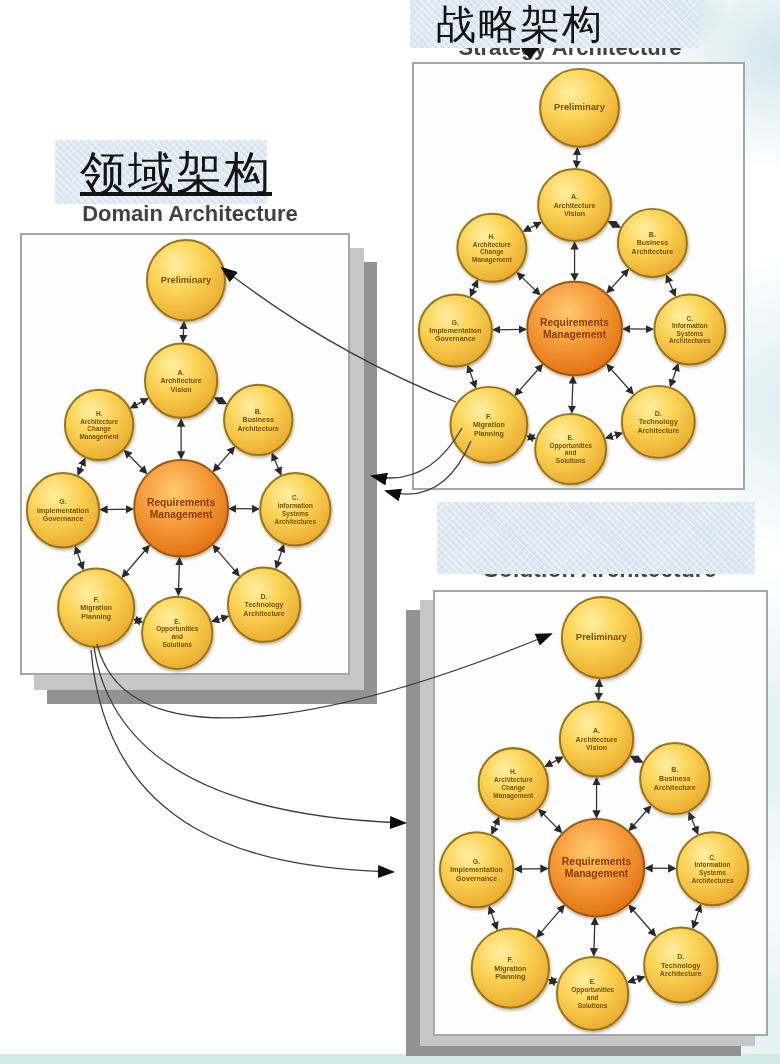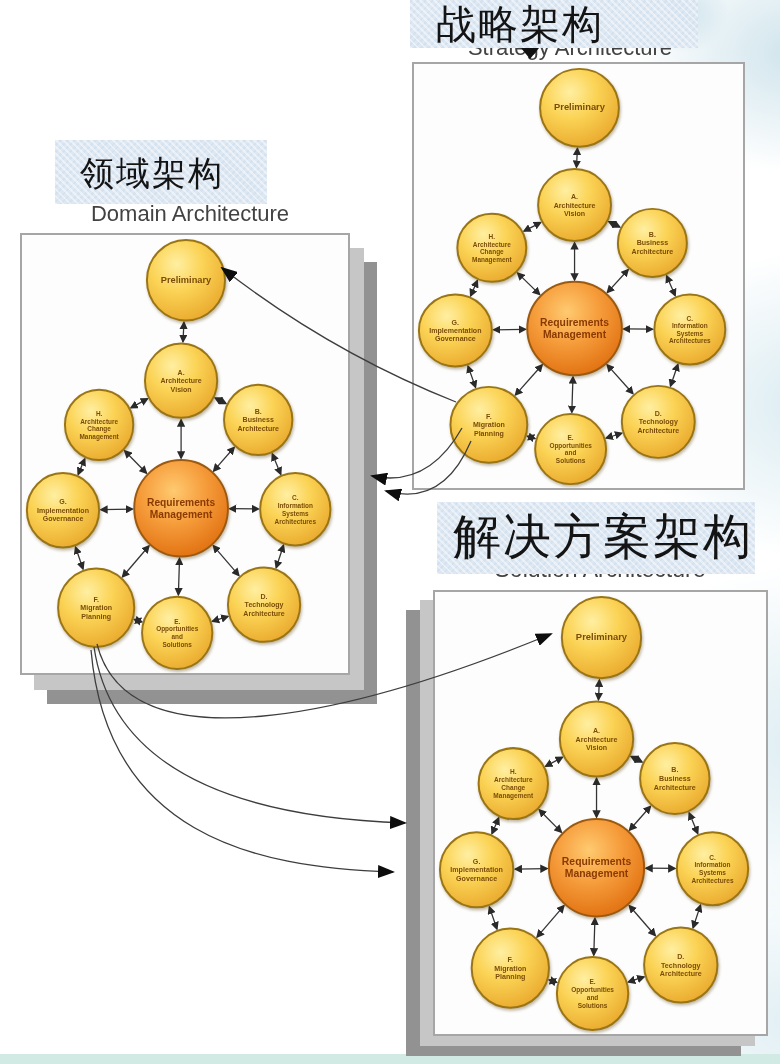--- a/index.html
+++ b/index.html
@@ -14,41 +14,40 @@
   .footer-bar{position:absolute;left:0;top:1054px;width:780px;height:10px;z-index:1;}
   .page{position:absolute;z-index:2;}
   .card{position:absolute;z-index:3;background:#fdfdfd;border:2px solid #a6a6a6;border-radius:0;
         box-sizing:border-box;}
   .card svg{display:block;width:100%;height:100%;}
   .card svg circle{filter:drop-shadow(1.5px 2px 1.5px rgba(80,55,0,.35));}
   .band{position:absolute;z-index:4;background-color:#dde8f3;background-image:
         repeating-linear-gradient(45deg, rgba(255,255,255,.45) 0 2px, rgba(255,255,255,0) 2px 5px),
         repeating-linear-gradient(-45deg, rgba(196,213,233,.35) 0 2px, rgba(196,213,233,0) 2px 5px);}
   .zh{position:absolute;z-index:5;color:#141414;font-weight:500;letter-spacing:2px;white-space:nowrap;}
-  .en-sub{position:absolute;z-index:3;color:#424242;font-weight:400;text-align:center;white-space:nowrap;}
+  .en-sub{position:absolute;z-index:3;color:#424242;font-weight:700;text-align:center;white-space:nowrap;}
   .overlay{position:absolute;left:0;top:0;z-index:6;pointer-events:none;}
 </style>
 </head>
 <body>
 
 <div class="stage">
   <div class="bg-texture"></div>
   <div class="footer-bar" style="background: rgb(210, 234, 228);"></div>
 
   <div class="en-sub" style="left:425px;top:35px;width:290px;font-size:22px;">Strategy Architecture</div>
   <div class="band" style="left: 410px; top: 0px; width: 288px; height: 48px; background-color: rgb(221, 232, 243);"></div>
   <div class="zh" style="left:436px;top:1px;font-size:40px;line-height:46px;">战略架构</div>
 
   <div class="band" style="left: 55px; top: 140px; width: 212px; height: 64px; background-color: rgb(221, 232, 243);"></div>
-  <div class="zh" style="left:80px;top:146px;font-size:34px;line-height:54px;">领域架构</div>
+  <div class="zh" style="left:80px;top:146px;font-size:46px;line-height:54px;text-decoration:underline;">领域架构</div>
   <div class="en-sub" style="left:30px;top:201px;width:320px;font-size:22px;z-index:5;">Domain Architecture</div>
 
   <div class="en-sub" style="left:440px;top:556px;width:320px;font-size:23px;">Solution Architecture</div>
   <div class="band" style="left: 437px; top: 502px; width: 318px; height: 72px; background-color: rgb(221, 232, 243);"></div>
-  <div class="zh" style="left:453px;top:508px;font-size:48px;line-height:58px;">解决方案架构</div>
 
   <div class="page" style="left:47px;top:262px;width:330px;height:442px;background:#929292;"></div>
   <div class="page" style="left:34px;top:248px;width:330px;height:442px;background:#c6c6c6;"></div>
   <div class="card" style="left:20px;top:233px;width:330px;height:442px;">
     <svg id="adm-domain" viewBox="0 0 334 436" preserveAspectRatio="none">
         <defs>
           <radialGradient id="gyd" cx="38%" cy="30%" r="75%">
             <stop offset="0%" stop-color="#ffefa2"></stop>
             <stop offset="45%" stop-color="#fbd355"></stop>
             <stop offset="100%" stop-color="#e9a92d"></stop>

